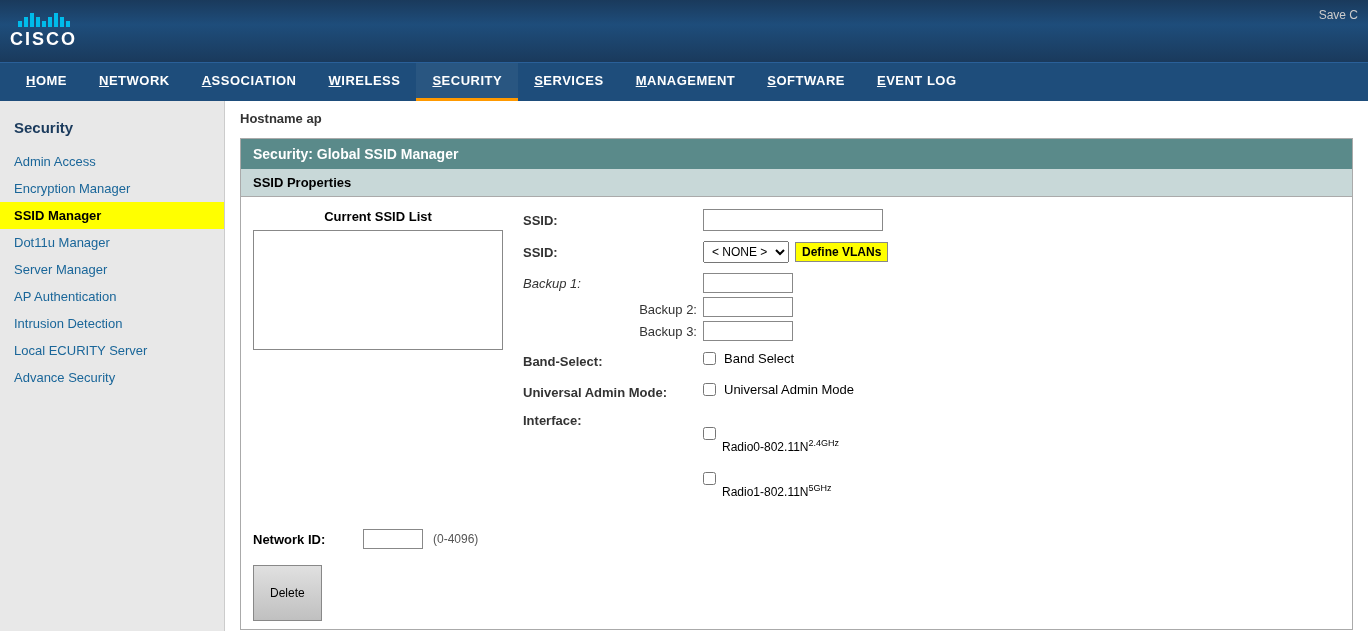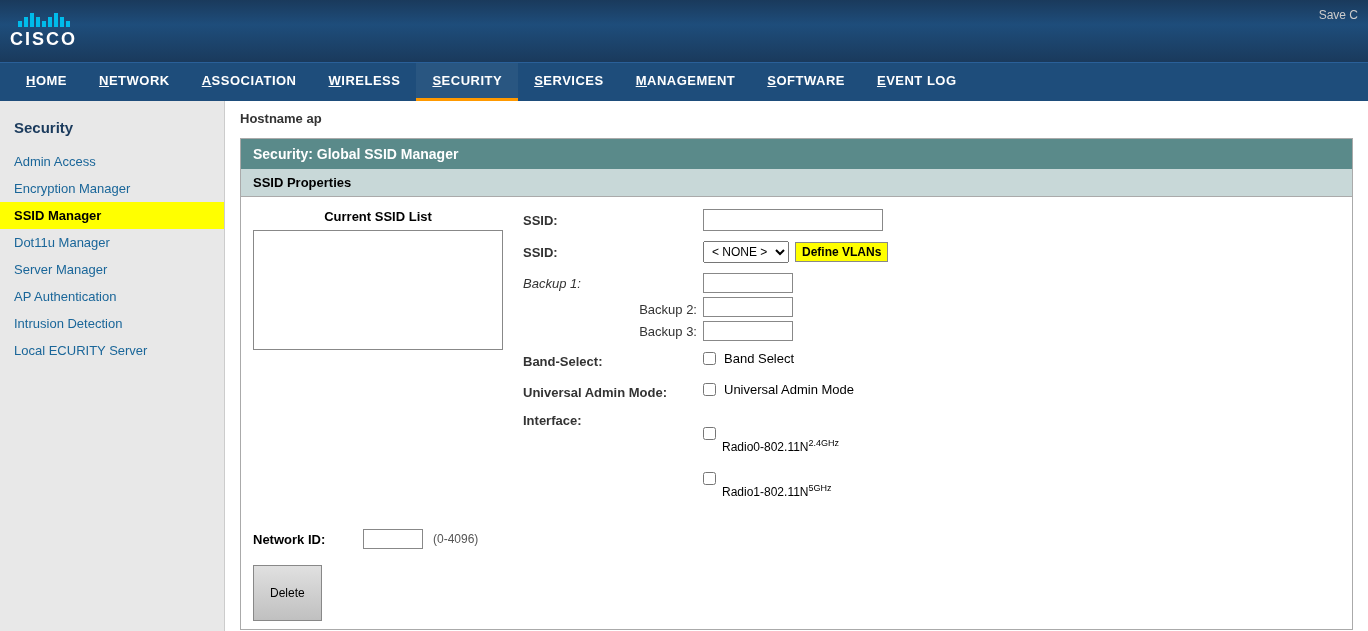--- a/index.html
+++ b/index.html
@@ -337,20 +337,21 @@
     <div id="sidebar-title">Security</div>
 
     <a class="sidebar-item">Admin Access</a>
     <a class="sidebar-item">Encryption Manager</a>
     <a class="sidebar-item active">SSID Manager</a>
     <a class="sidebar-item">Dot11u Manager</a>
     <a class="sidebar-item">Server Manager</a>
     <a class="sidebar-item">AP Authentication</a>
     <a class="sidebar-item">Intrusion Detection</a>
     <a class="sidebar-item">Local ECURITY Server</a>
+    <a class="sidebar-item">Advance Security</a>
   </div>
 
   <div id="content">
     <div id="hostname">Hostname  ap</div>
 
     <div class="ssid-section">
       <div class="section-header">Security: Global SSID Manager</div>
       <div class="section-subheader">SSID Properties</div>
 
       <div class="ssid-body">

